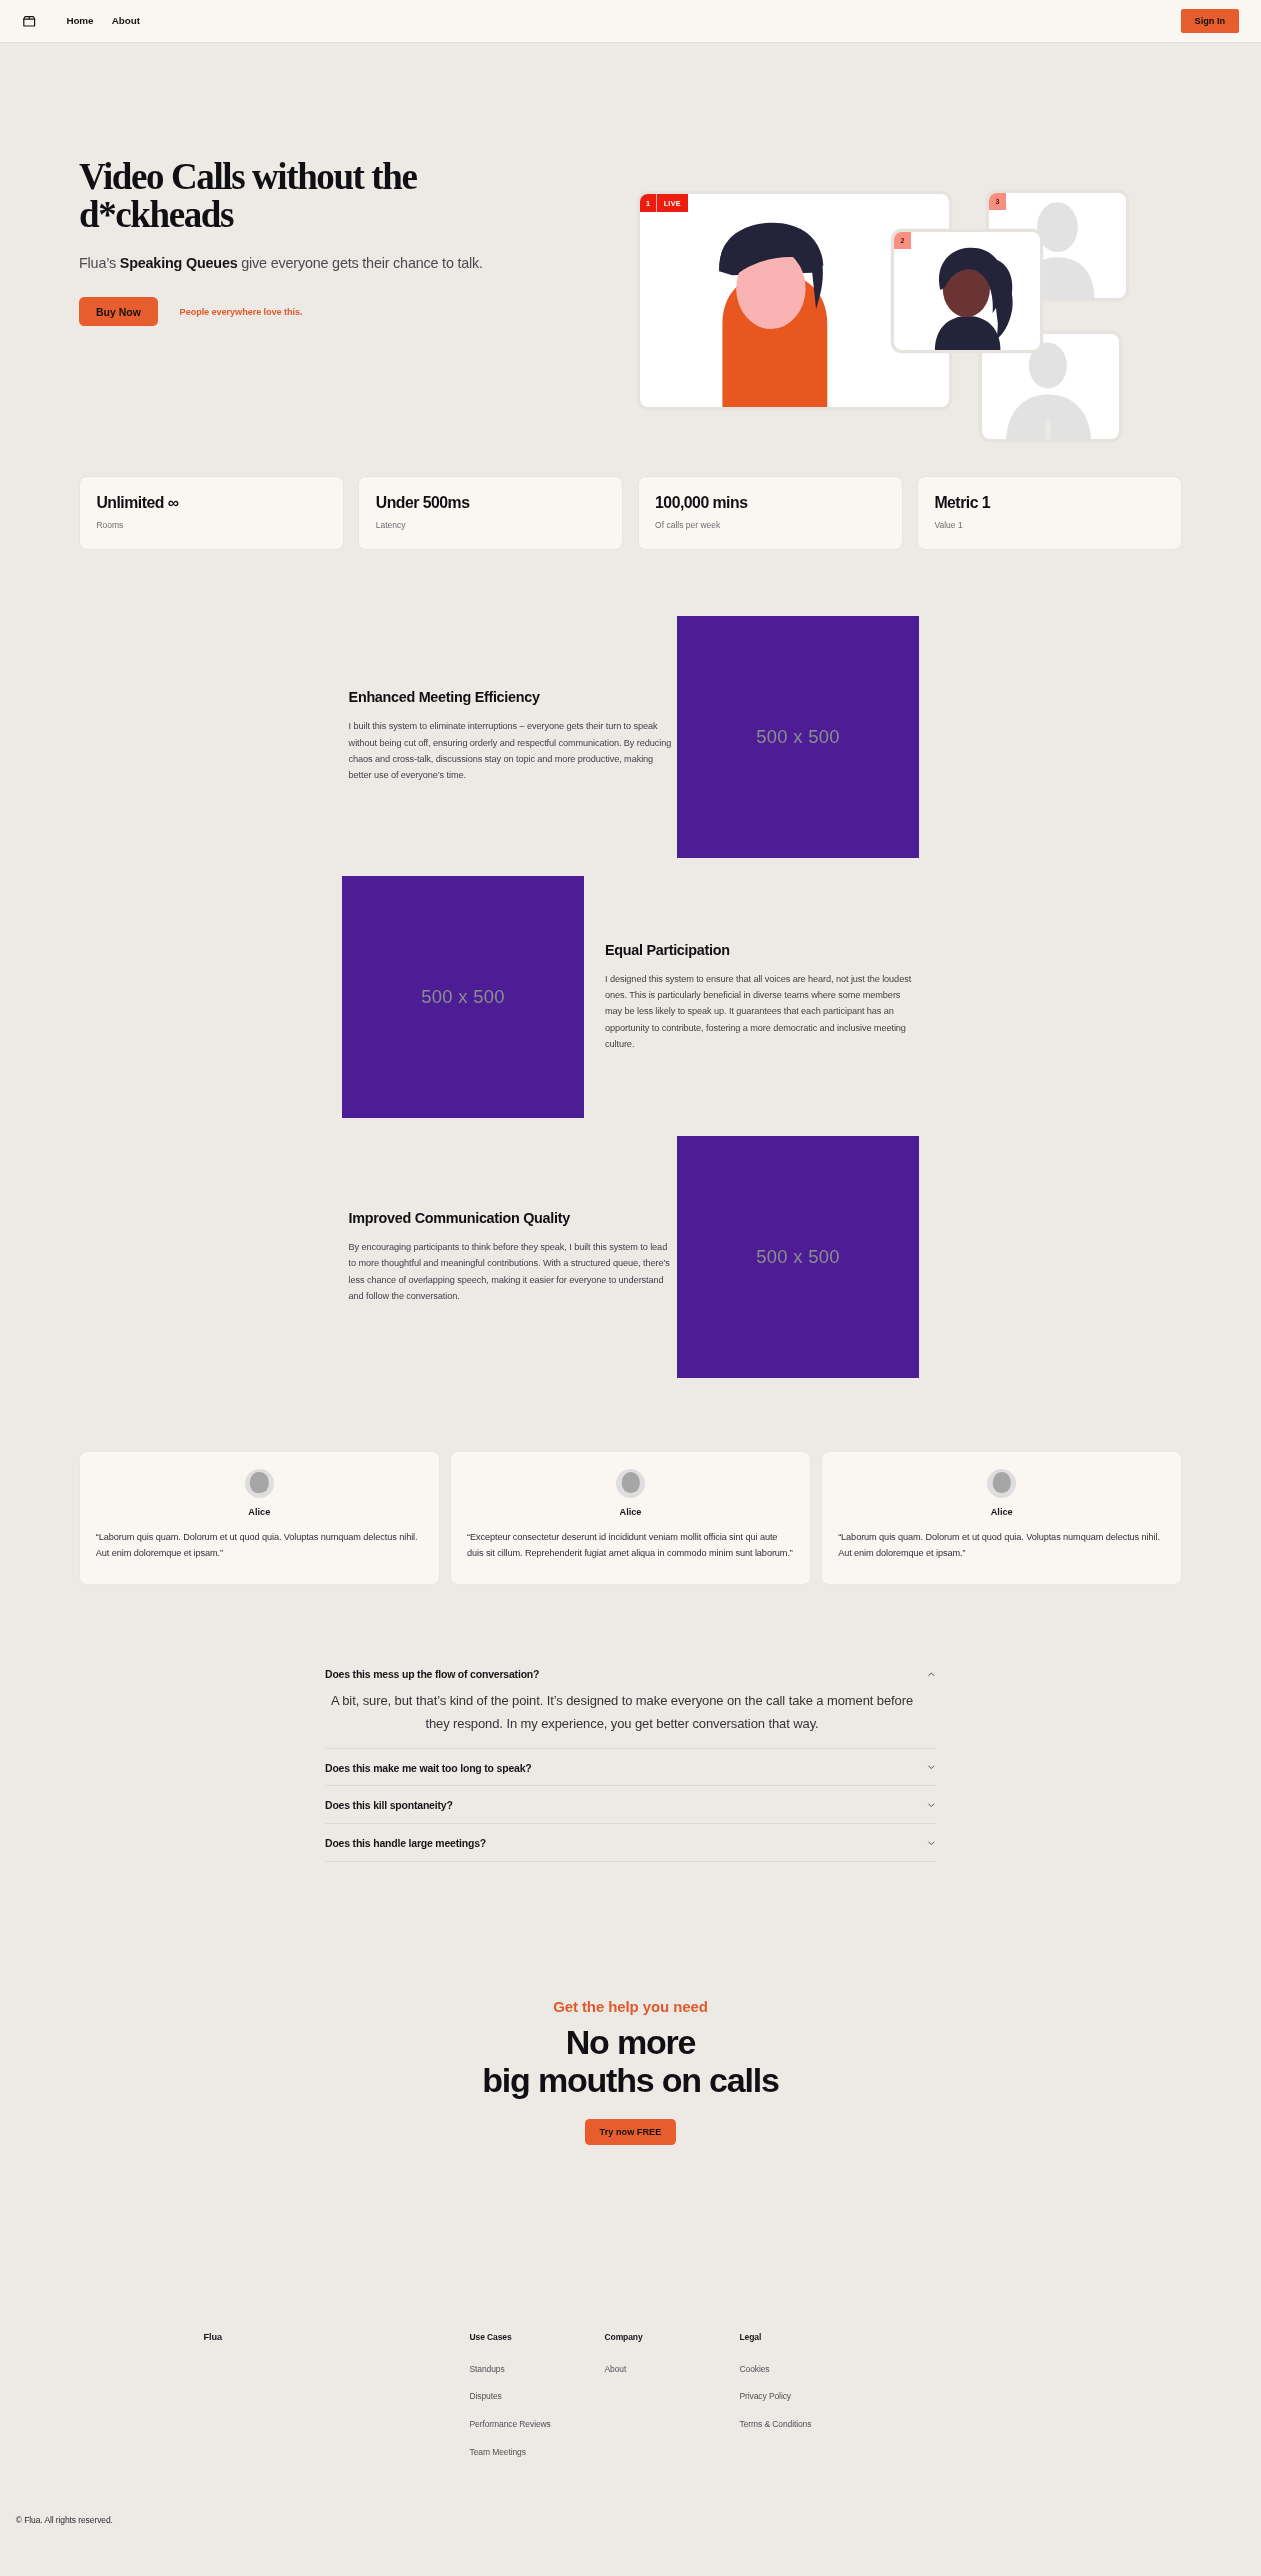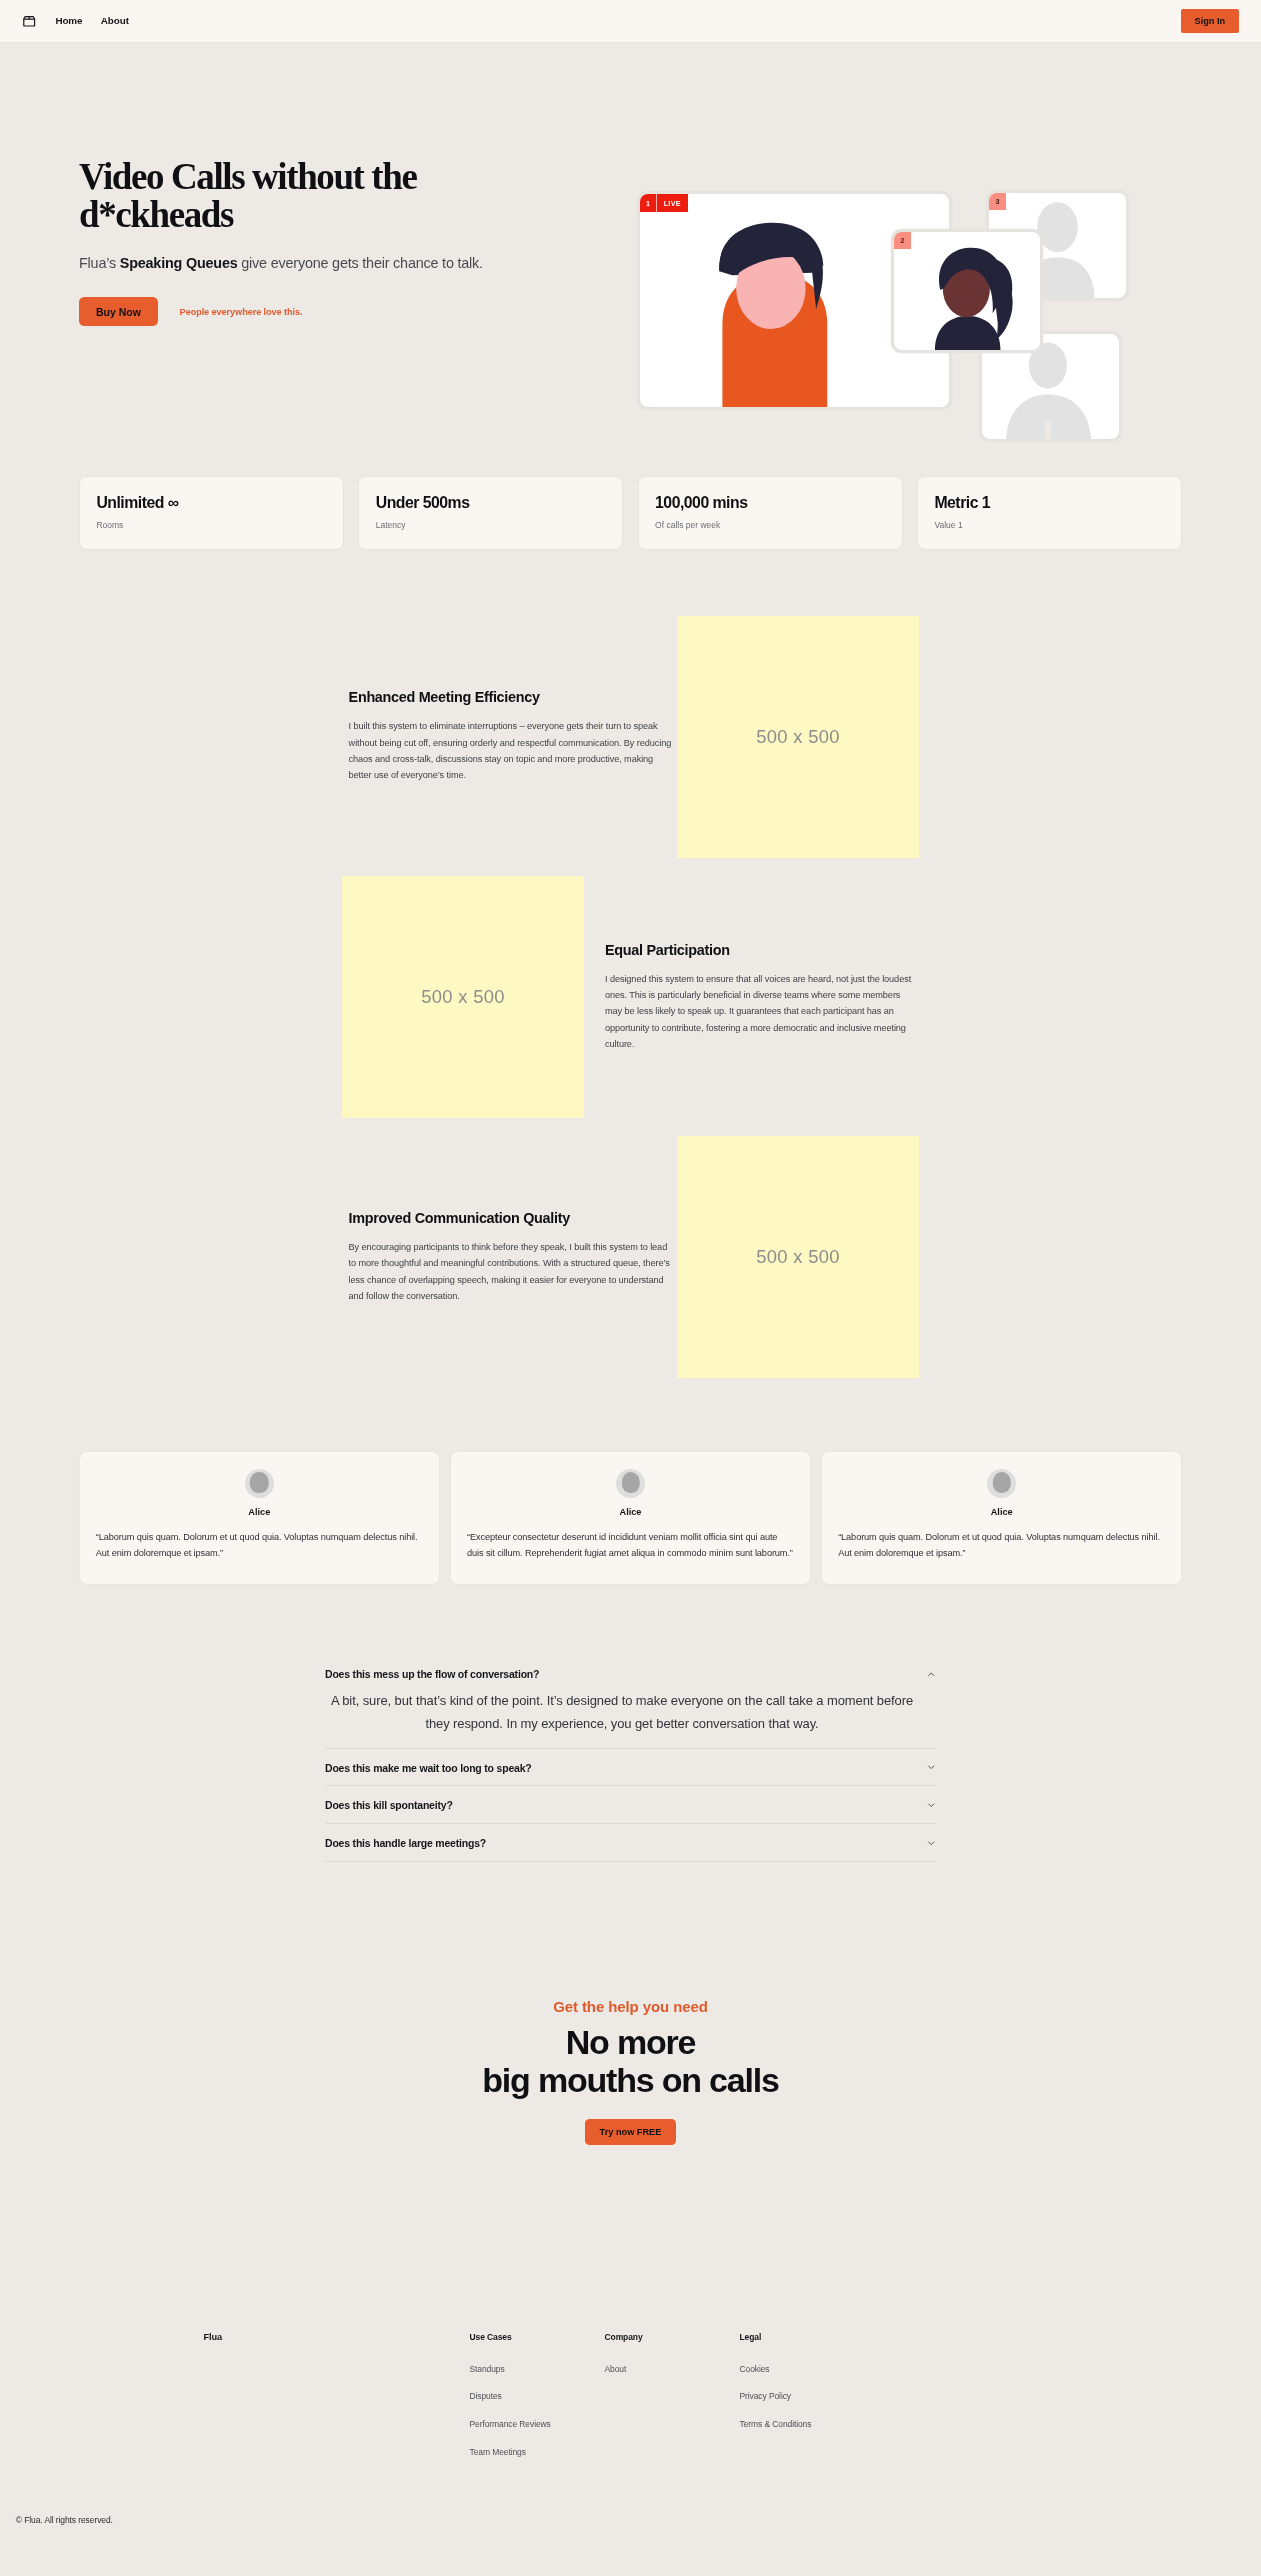--- a/index.html
+++ b/index.html
@@ -16,21 +16,21 @@
   
   .navbar {
     height: 43px;
     background: #faf7f3;
     display: flex;
     align-items: center;
     padding: 0 22px;
     border-bottom: 0.7px solid #e6e2dd;
     position: relative;
   }
-  .nav-left { display: flex; align-items: center; gap: 19px; }
+  .nav-left { display: flex; align-items: center; gap: 30px; }
   .brand-icon { width: 14.4px; height: 14.4px; display: block; }
   .nav-links { display: flex; align-items: center; gap: 18.4px; }
   .nav-link {
     font-size: 9.9px;
     font-weight: 700;
     color: #16161a;
     text-decoration: none;
     letter-spacing: -0.1px;
   }
   .nav-right { margin-left: auto; }
@@ -180,21 +180,21 @@
   .feature-body {
     margin-top: 13px;
     font-size: 9.2px;
     line-height: 1.78;
     color: #3e3e45;
     letter-spacing: -0.1px;
   }
   .ph-box {
     width: 242px;
     height: 242px;
-    background: #fef9c3;
+    background: #4c1d95;
     display: flex;
     align-items: center;
     justify-content: center;
     color: #8d8d8d;
     font-size: 18.4px;
     letter-spacing: 0.3px;
     flex: none;
   }
 
   

